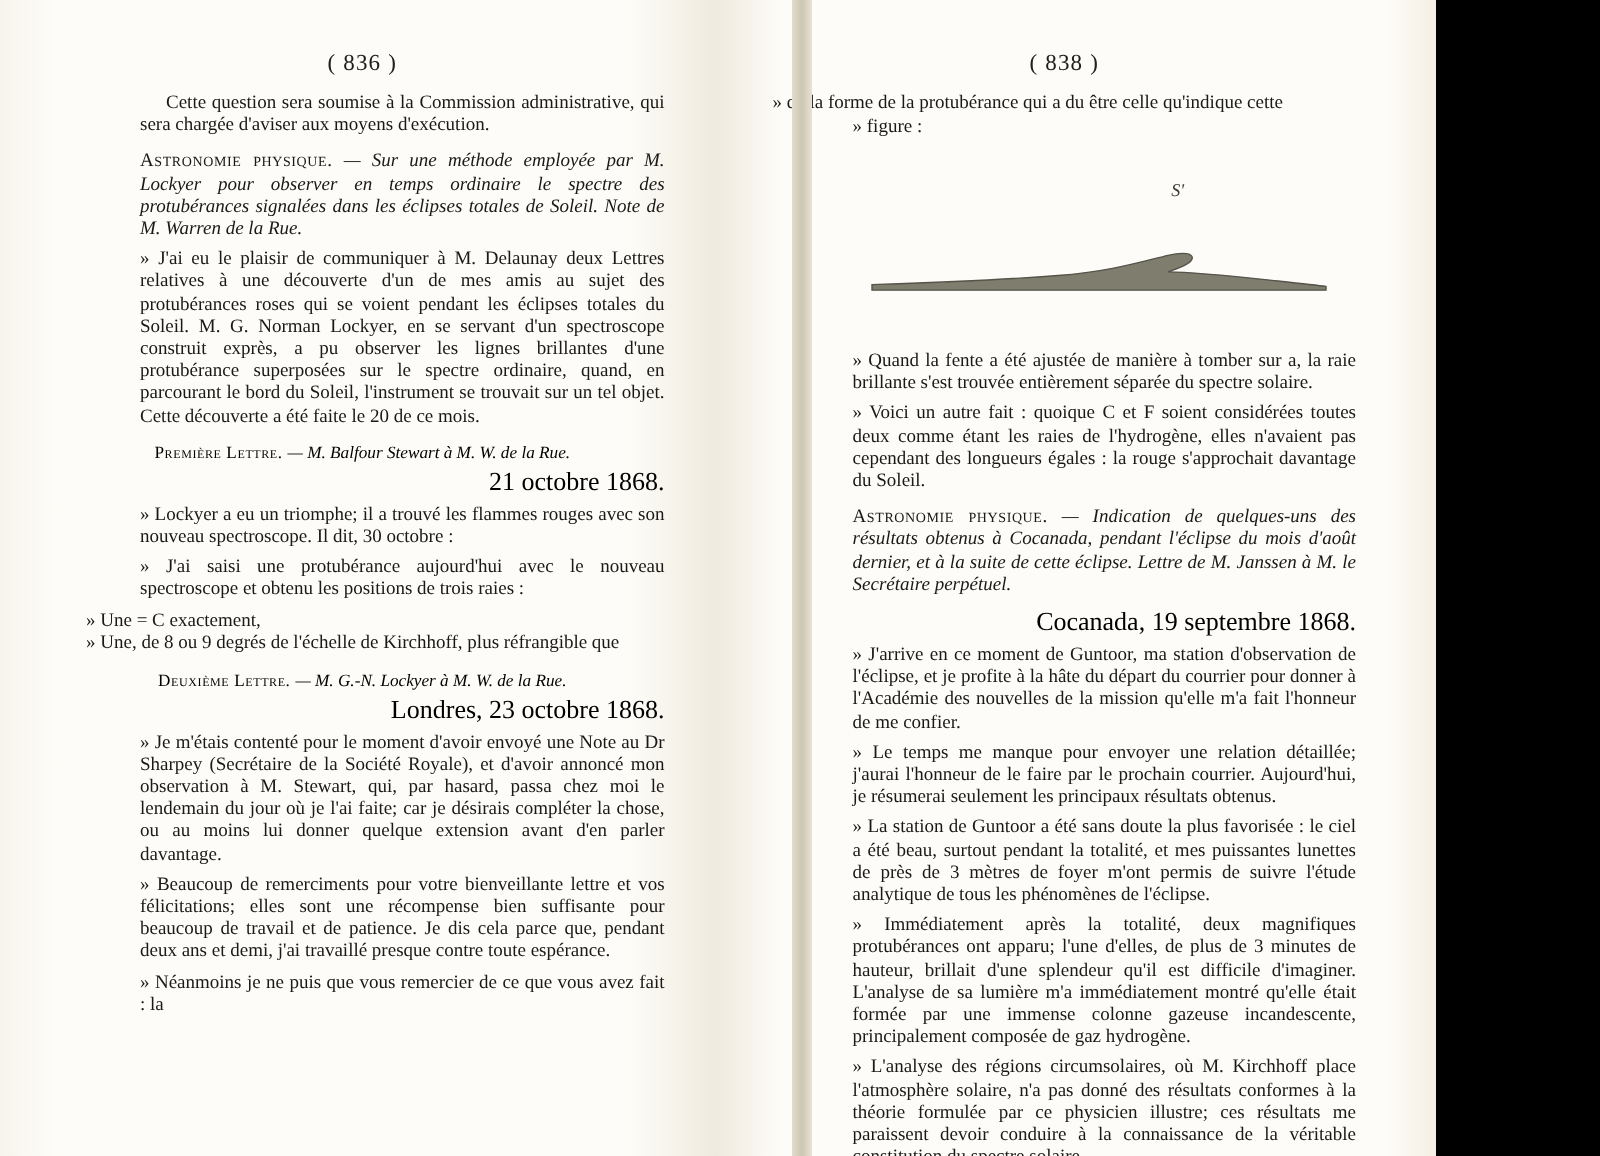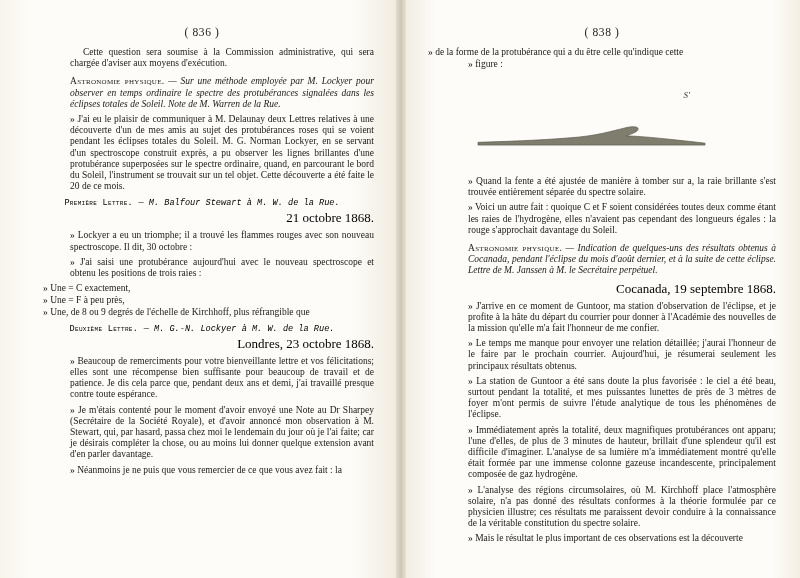--- a/index.html
+++ b/index.html
@@ -8,40 +8,40 @@
     background: #000;
   }
   body {
     width: 800px;
     height: 578px;
     overflow: hidden;
     font-family: "Liberation Serif", serif;
   }
   .page-wrap {
     position: relative;
-    width: 800px;
+    width: 718px;
     height: 578px;
     background: #ffffff;
     display: flex;
   }
   .leaf {
     position: relative;
     width: 400px;
     height: 578px;
     background: #fdfcf7;
     box-sizing: border-box;
     overflow: hidden;
   }
   .leaf.left {
     background: linear-gradient(to right, #f7f4ec 0%, #fdfcf8 8%, #fdfcf8 88%, #efeade 100%);
     padding: 26px 26px 10px 30px;
   }
   .leaf.right {
     background: linear-gradient(to right, #efeade 0%, #fdfcf8 9%, #fdfcf8 93%, #f4efe4 100%);
-    padding: 26px 24px 10px 28px;
+    padding: 26px 40px 10px 28px;
   }
   .gutter {
     position: absolute;
     left: 396px;
     top: 0;
     width: 10px;
     height: 578px;
     background: linear-gradient(to right, #e2dccd, #cdc6b4, #e8e2d4);
     z-index: 5;
   }
@@ -70,21 +70,20 @@
   .section-head {
     margin-top: 7px;
     margin-bottom: 1px;
   }
   .letter-head {
     text-align: center;
     font-size: 8.6px;
     margin: 6px 0 2px 0;
     font-variant: small-caps;
     letter-spacing: 0.3px;
-    font-family: Liberation Mono, monospace;
   }
   .letter-head .ital {
     font-variant: normal;
     font-style: italic;
     letter-spacing: 0;
   }
   .dateline {
     text-align: right;
     font-size: 13px;
     margin: 2px 0 4px 0;
@@ -131,31 +130,30 @@
 
     <div class="letter-head">
       <span>Première Lettre.</span>
       <span class="ital"> — </span><span class="ital">M. Balfour Stewart à M. W. de la Rue.</span>
     </div>
     <div class="dateline">21 octobre 1868.</div>
 
     <p class="para">» Lockyer a eu un triomphe; il a trouvé les flammes rouges avec son nouveau spectroscope. Il dit, 30 octobre :</p>
     <p class="para">» J'ai saisi une protubérance aujourd'hui avec le nouveau spectroscope et obtenu les positions de trois raies :</p>
     <p class="list-line">» Une = C exactement,</p>
-    <p class="list-line">» Une = F à peu près,</p>
     <p class="list-line">» Une, de 8 ou 9 degrés de l'échelle de Kirchhoff, plus réfrangible que</p>
 
     <div class="letter-head">
       <span>Deuxième Lettre.</span>
       <span class="ital"> — </span><span class="ital">M. G.-N. Lockyer à M. W. de la Rue.</span>
     </div>
     <div class="dateline">Londres, 23 octobre 1868.</div>
 
+    <p class="para">» Je m'étais contenté pour le moment d'avoir envoyé une Note au Dr Sharpey (Secrétaire de la Société Royale), et d'avoir annoncé mon observation à M. Stewart, qui, par hasard, passa chez moi le lendemain du jour où je l'ai faite; car je désirais compléter la chose, ou au moins lui donner quelque extension avant d'en parler davantage.</p>
     <p class="para">» Beaucoup de remerciments pour votre bienveillante lettre et vos félicitations; elles sont une récompense bien suffisante pour beaucoup de travail et de patience. Je dis cela parce que, pendant deux ans et demi, j'ai travaillé presque contre toute espérance.</p>
-    <p class="para">» Je m'étais contenté pour le moment d'avoir envoyé une Note au Dr Sharpey (Secrétaire de la Société Royale), et d'avoir annoncé mon observation à M. Stewart, qui, par hasard, passa chez moi le lendemain du jour où je l'ai faite; car je désirais compléter la chose, ou au moins lui donner quelque extension avant d'en parler davantage.</p>
     <p class="para">» Néanmoins je ne puis que vous remercier de ce que vous avez fait : la</p>
   </div>
 
   <div class="gutter"></div>
 
   <div class="leaf right">
     <div class="folio">( 838 )</div>
 
     <p>» de la forme de la protubérance qui a du être celle qu'indique cette</p>
     <p class="para">» figure :</p>

